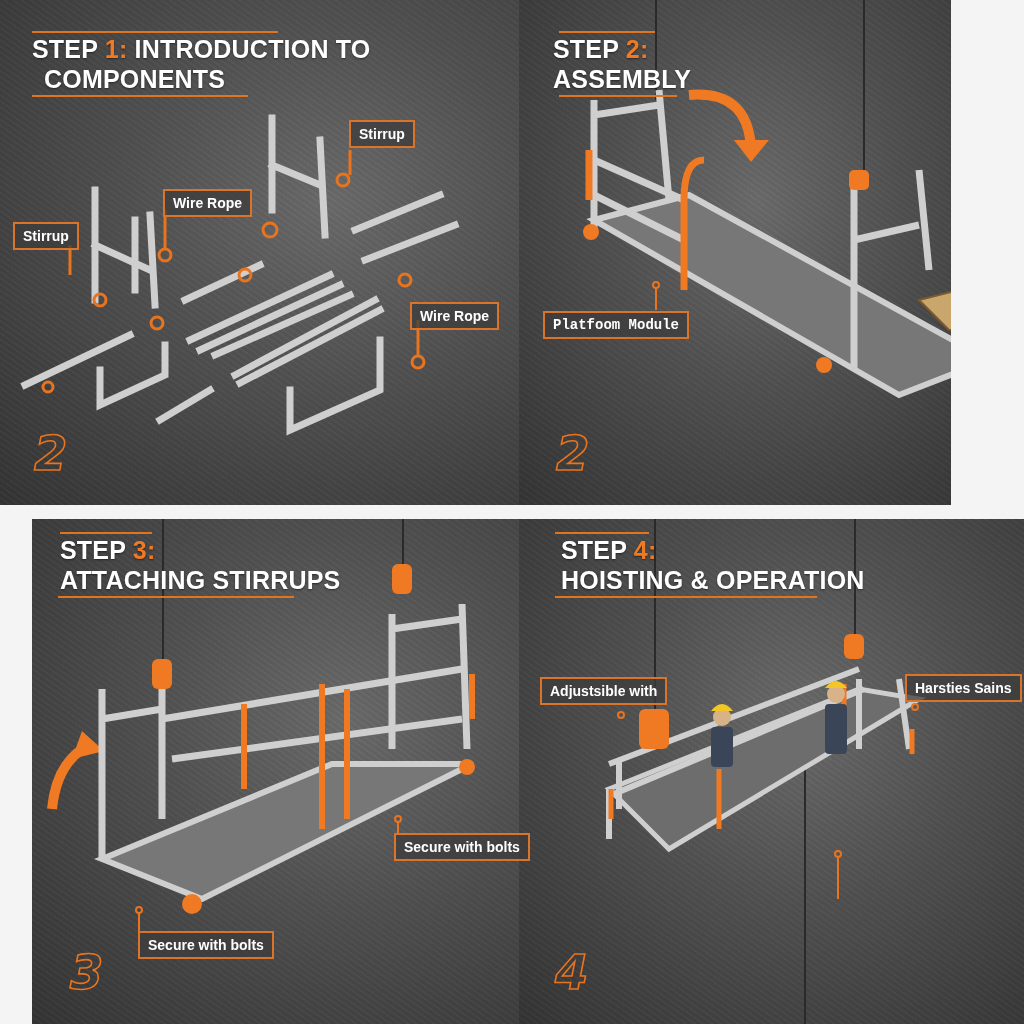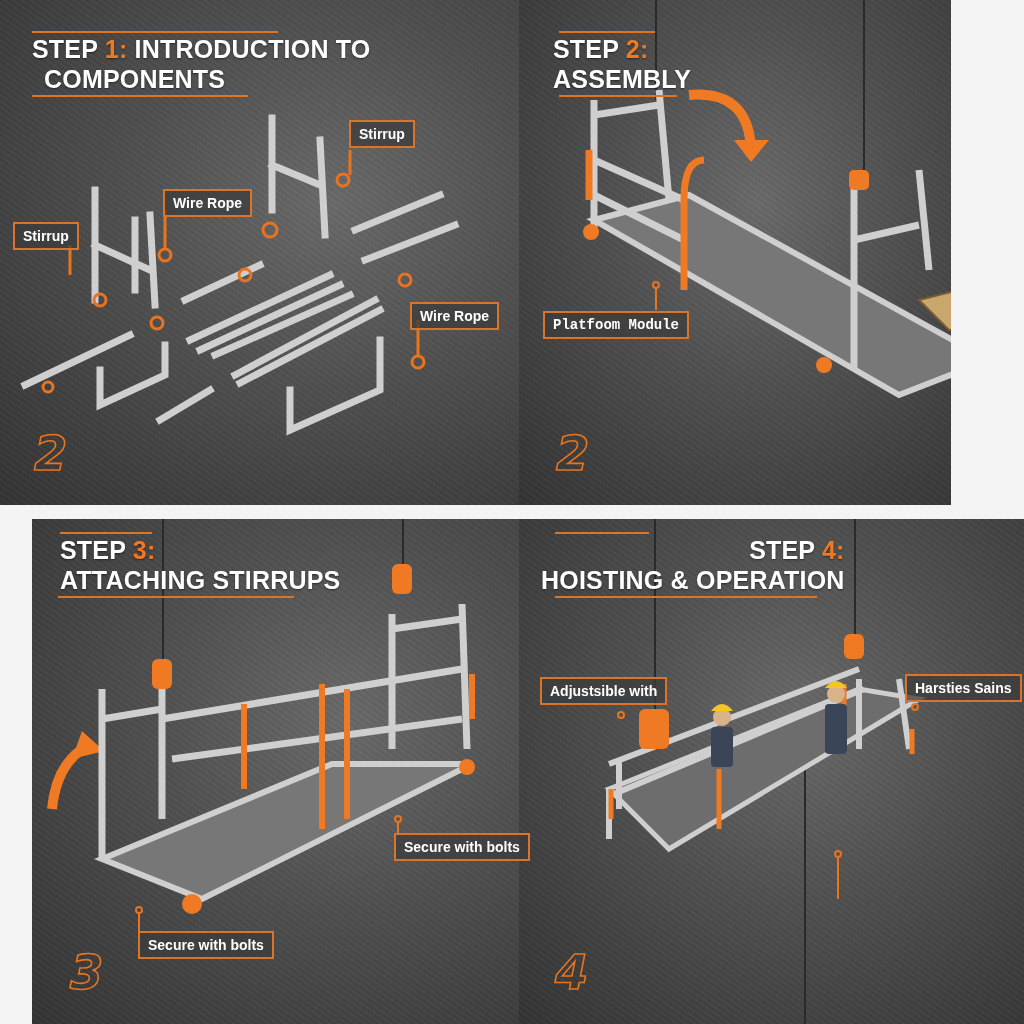--- a/index.html
+++ b/index.html
@@ -142,21 +142,21 @@
   <div class="label" style="left:106px;top:412px;">Secure with bolts</div>
 
   <div class="stepnum" style="left:38px;top:425px;">3</div>
 </div>
 
 <div class="panel" id="p4">
   <div class="rope" style="left:135px;top:0;height:195px;"></div>
   <div class="rope" style="left:335px;top:0;height:130px;"></div>
   <div class="rope" style="left:285px;top:240px;height:265px;"></div>
   <div class="rule" style="left:36px;top:13px;width:94px;"></div>
-  <div class="title" style="left:22px;top:16px;text-align:right;">
+  <div class="title" style="left:42px;top:16px;">
     <span>STEP </span><span class="accent">4:</span><br>
     <span>HOISTING &amp; OPERATION</span>
   </div>
   <div class="rule" style="left:36px;top:77px;width:262px;"></div>
 
   <svg class="art" width="505" height="505">
     <polygon points="90,270 340,170 400,180 150,330" fill="#6d6d6d" stroke="#cfcfcf" stroke-width="5"></polygon>
     <g fill="none" stroke="#cfcfcf" stroke-width="6">
       <path d="M90 270 L90 320 M100 240 L100 290 M90 245 L340 150"></path>
       <path d="M340 160 L340 230 M380 160 L390 230"></path>

